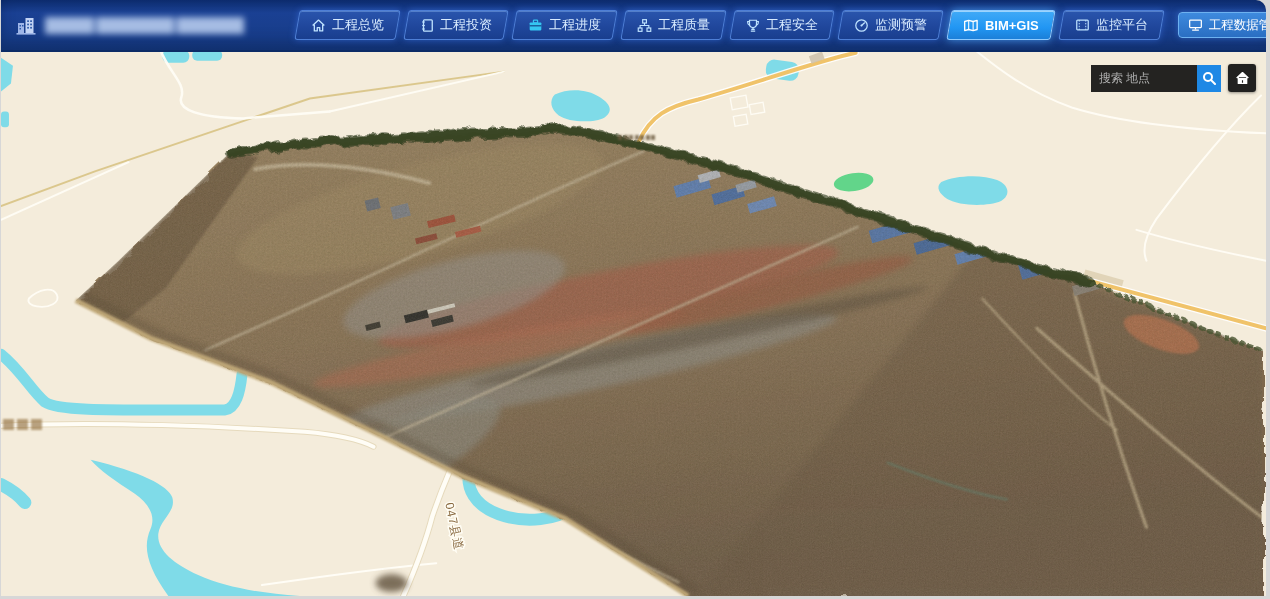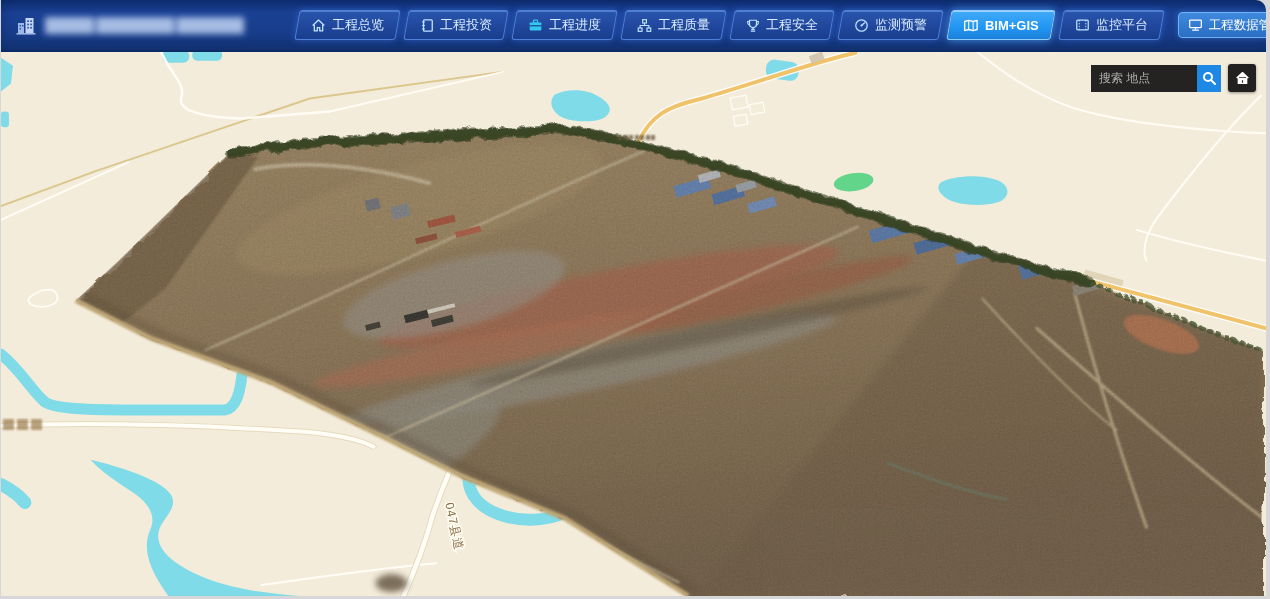--- a/index.html
+++ b/index.html
@@ -24,21 +24,21 @@
   .tab .in{display:flex;align-items:center;gap:6px;transform:skewX(10deg);}
   .tab .lbl{font-size:13px;color:var(--tab-text,#d9ecff);white-space:nowrap;}
   .tab.active{background:linear-gradient(180deg,#41aaf7 0%,var(--active-tab-fill,#2196f3) 60%,#1b7fd8 100%);
        border-color:#8ecbff;box-shadow:0 0 10px rgba(80,170,255,.8),inset 0 1px 0 rgba(220,240,255,.6);}
   .tab.active .lbl{color:#ffffff;font-weight:bold;}
   .pill{height:26px;display:flex;align-items:center;gap:6px;padding:0 9px;margin-left:8px;border-radius:4px;
        background:linear-gradient(180deg,#3e8ade,#2a6ec2);border:1px solid #6db1f0;cursor:pointer;
        box-shadow:0 0 6px rgba(70,140,240,.5);}
   .pill .lbl{font-size:12.5px;color:#fff;white-space:nowrap;}
   
-  .searchbar{position:absolute;top:64px;right:10px;z-index:6;display:flex;align-items:center;}
+  .searchbar{position:absolute;top:64px;right:10px;z-index:6;display:flex;align-items:center;font-family:Liberation Serif, serif;}
   .searchbar input{width:106px;height:27px;border:0;outline:0;background:rgba(17,17,17,.92);color:#ddd;
        font-size:12px;padding:0 8px;font-family:inherit;}
   .searchbar input::placeholder{color:#b0b0b0;}
   .sbtn{width:24px;height:27px;border:0;background:var(--accent,#1e88e5);display:flex;align-items:center;
        justify-content:center;cursor:pointer;padding:0;}
   .hbtn{width:28px;height:28px;margin-left:7px;border:0;border-radius:3px;background:rgba(20,20,20,.94);
        display:flex;align-items:center;justify-content:center;cursor:pointer;box-shadow:0 1px 3px rgba(0,0,0,.4);}
   .mapsvg{position:absolute;inset:0;width:100%;height:100%;cursor:grab;}
   .smudge{position:absolute;display:flex;gap:3px;filter:blur(1.2px);opacity:.7;z-index:2;}
   .smudge i{display:block;background:#9b7b4e;}

